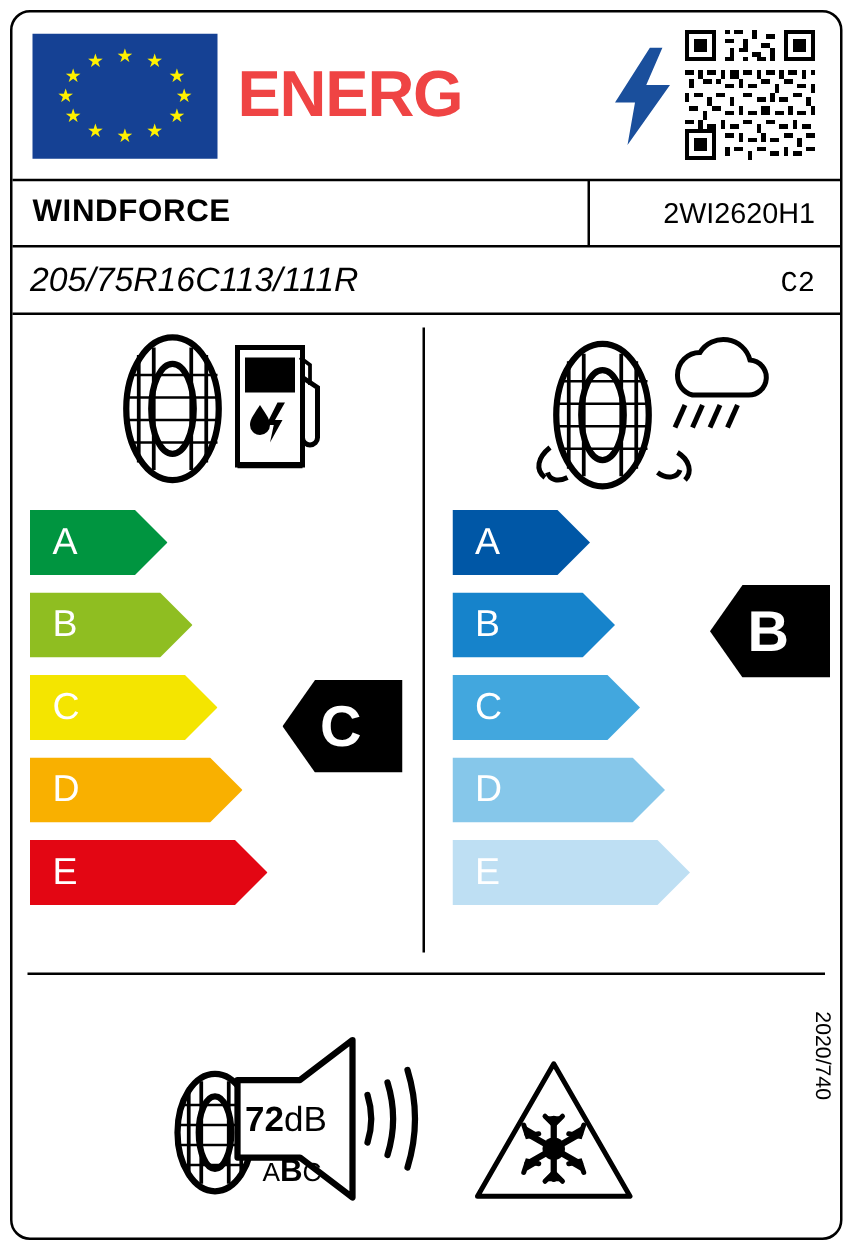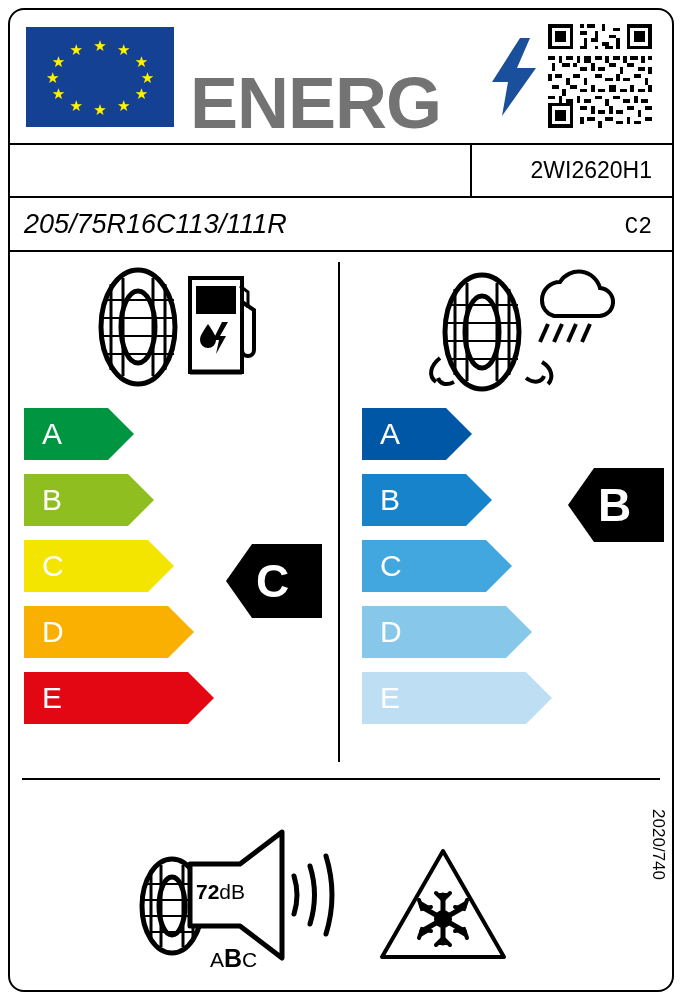--- a/index.html
+++ b/index.html
@@ -45,27 +45,26 @@
     font-size: 15px;
     line-height: 15px;
     transform: translate(-50%, -50%);
   }
   .energy-word {
     position: absolute;
     left: 190px;
     top: 30px;
     width: 300px;
     height: 92px;
-    font-size: 72px;
+    font-size: 52px;
     font-weight: bold;
     letter-spacing: -1px;
-    color: #737373;
+    color: #ef4444;
     display: flex;
     align-items: center;
-    margin-top: 27px;
   }
   .bolt {
     position: absolute;
     left: 492px;
     top: 38px;
     width: 44px;
     height: 78px;
   }
   .qr {
     position: absolute;
@@ -191,28 +190,28 @@
   }
   .marker-fuel { left: 226px; top: 544px; }
   .marker-wet  { left: 568px; top: 468px; }
 
   
   .noise-group { position: absolute; left: 130px; top: 820px; }
   .noise-db {
     position: absolute;
     left: 196px;
     top: 880px;
-    font-size: 21px;
+    font-size: 28px;
     font-weight: bold;
   }
   .noise-db .unit { font-weight: normal; }
   .noise-classes {
     position: absolute;
     left: 210px;
-    top: 944px;
+    top: 923px;
     font-size: 21px;
   }
   .noise-classes .sel { font-size: 25px; font-weight: bold; }
   .snow-group { position: absolute; left: 378px; top: 845px; }
 
   .date {
     position: absolute;
     right: 14px;
     top: 880px;
     font-size: 17px;
@@ -344,20 +343,21 @@
       <rect x="16" y="26" width="2" height="1"></rect>
         <rect x="19" y="27" width="2" height="1"></rect>
         <rect x="22" y="26" width="1" height="2"></rect>
       <rect x="24" y="27" width="2" height="1"></rect>
         <rect x="27" y="26" width="2" height="1"></rect>
     </g>
   </svg>
 
   <div class="rule rule-1"></div>
   <div class="vert-sep"></div>
+  <div class="brand">WINDFORCE</div>
   <div class="model">2WI2620H1</div>
 
   <div class="rule rule-2"></div>
   <div class="size">205/75R16C113/111R</div>
   <div class="classcode">C2</div>
 
   <div class="rule rule-3"></div>
   <div class="mid-divider"></div>
 
   <svg class="pic-fuel" width="180" height="130" viewBox="0 0 180 130">

